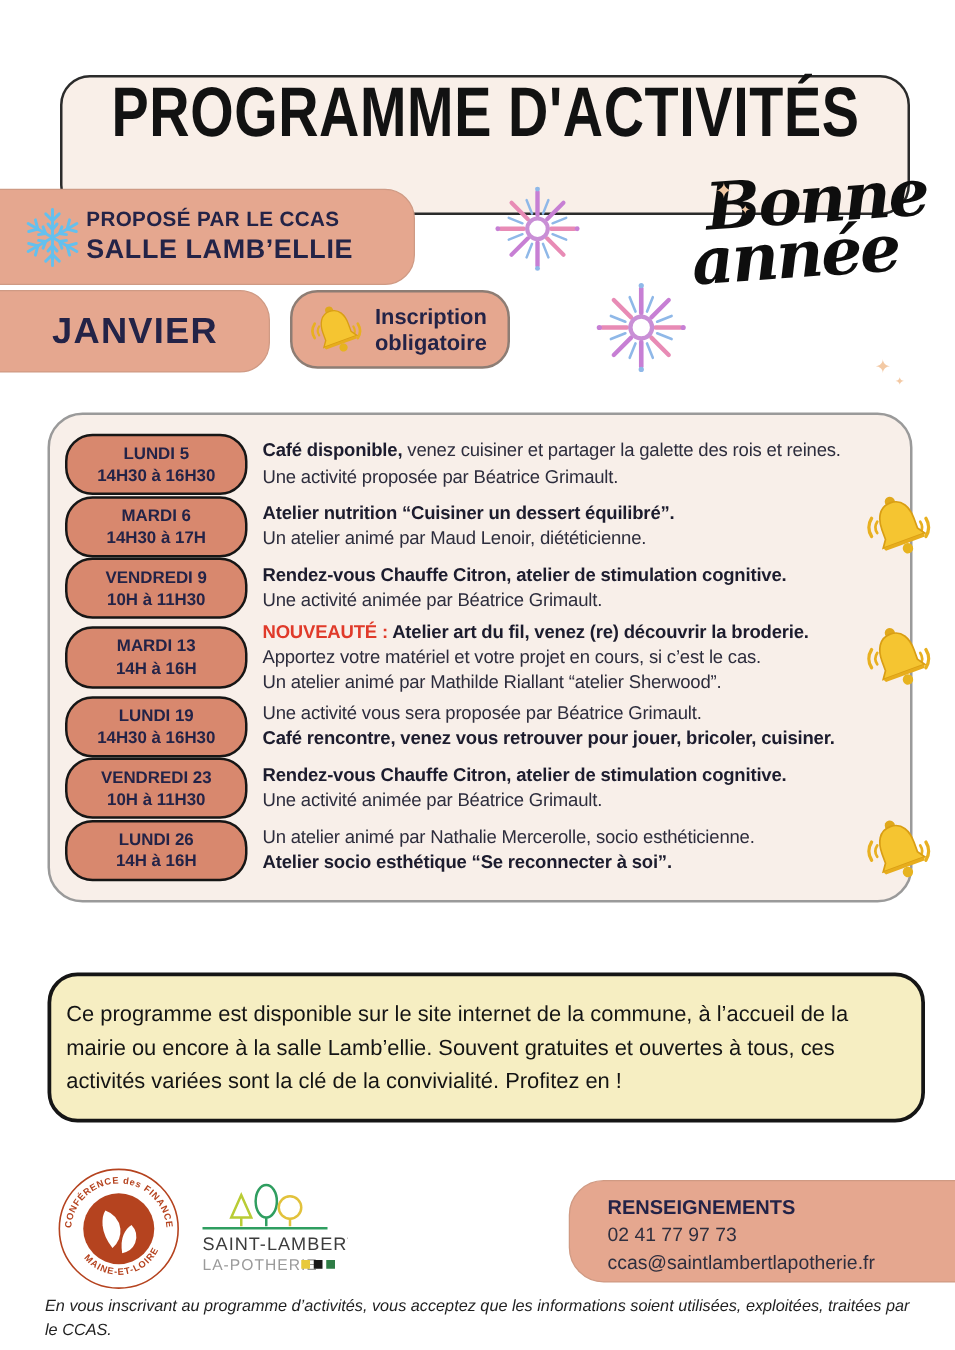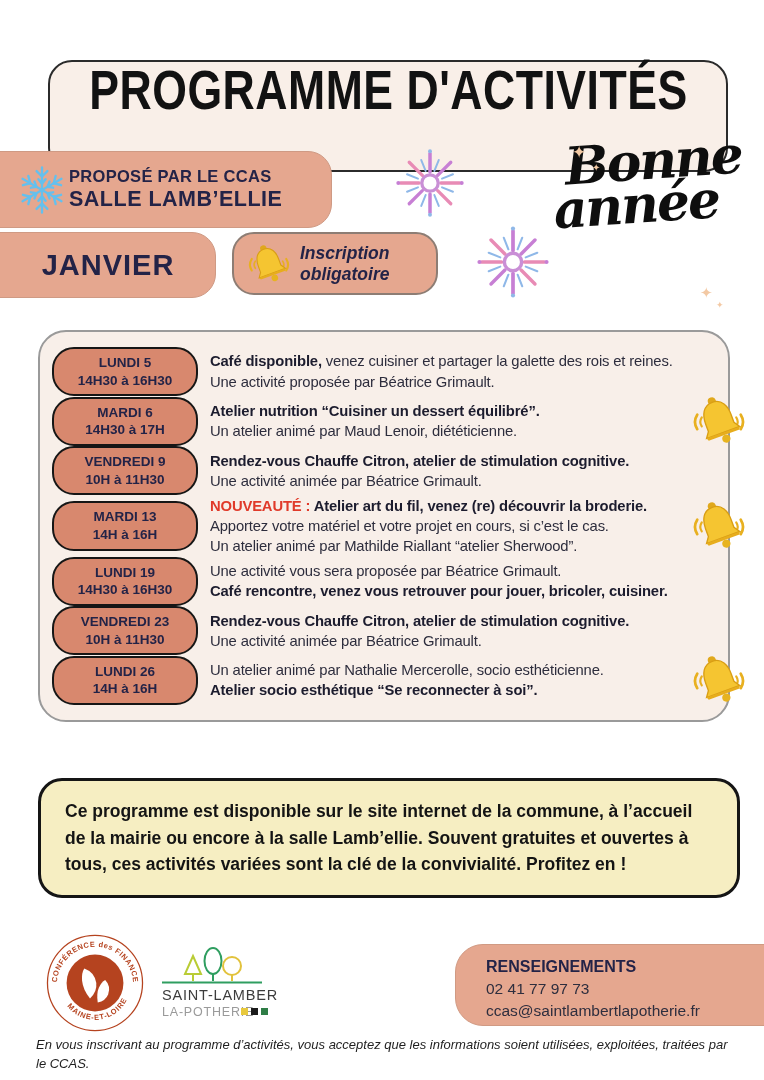--- a/index.html
+++ b/index.html
@@ -17,23 +17,23 @@
             border:1.5px solid #cf9a84;border-radius:24px;display:flex;align-items:center;box-sizing:border-box;padding-left:40px;}
   .ccas-text{color:#232347;line-height:1.25;}
   .ccas-line1{font-weight:bold;font-size:16.5px;letter-spacing:0.3px;}
   .ccas-line2{font-weight:bold;font-size:21.5px;letter-spacing:0.5px;}
 
   .month-box{position:absolute;left:-26px;top:232px;width:242px;height:66px;background:#e5a78f;
              border:1.5px solid #cf9a84;border-radius:24px;display:flex;align-items:center;justify-content:center;
              box-sizing:border-box;padding-left:26px;}
   .month-text{font-weight:bold;font-size:29px;color:#232347;letter-spacing:1px;}
 
-  .reg-box{position:absolute;left:232px;top:232px;width:206px;height:63px;background:#e5a78f;
+  .reg-box{position:absolute;left:232px;top:232px;width:176px;height:63px;background:#e5a78f;
            border:2px solid #8d7d74;border-radius:22px;display:flex;align-items:center;gap:8px;
-           box-sizing:border-box;padding:0 8px 0 12px;font-style:italic;}
+           box-sizing:border-box;padding:0 8px 0 12px;}
   .reg-text{font-weight:bold;font-size:17.5px;color:#232347;line-height:1.15;}
 
   
   .greeting{position:absolute;left:552px;top:138px;transform:rotate(-4deg);color:#0e0e0e;
             font-family:"DejaVu Serif",serif;font-style:italic;font-weight:bold;letter-spacing:-2px;}
   .greet1{font-size:52px;line-height:0.9;display:block;margin-left:14px;}
   .greet2{font-size:52px;line-height:0.9;display:block;margin-top:-4px;}
   .sparkle{position:absolute;color:#f3c9a4;}
 
   
@@ -49,22 +49,22 @@
   .pill .day{font-weight:bold;font-size:13.5px;line-height:1.3;}
   .pill .time{font-weight:bold;font-size:13.5px;line-height:1.3;}
   .row-text{flex:1;font-size:14.8px;line-height:1.36;color:#2d2d3d;letter-spacing:-0.15px;}
   .row-text p{margin:0;}
   .h-bold{font-weight:bold;color:#1c1c2e;}
   .h-red{font-weight:bold;color:#e03a2a;}
   .bell-abs{position:absolute;right:-30px;top:50%;transform:translateY(-50%);width:58px;height:58px;}
 
   
   .info-box{position:absolute;left:38px;top:778px;width:702px;height:120px;background:#f6eec2;
-            border:3px solid #151515;border-radius:24px;box-sizing:border-box;padding:17px 24px;
-            font-size:17.5px;font-weight:bold;color:#141414;line-height:1.52;}
+            border:3px solid #151515;border-radius:24px;box-sizing:border-box;padding:17px 12px;
+            font-size:17.5px;font-weight:normal;color:#141414;line-height:1.52;}
 
   
   .logo-financeurs{position:absolute;left:46px;top:934px;width:98px;height:98px;}
   .logo-slp{position:absolute;left:146px;top:936px;width:132px;height:92px;}
   .contact-box{position:absolute;left:455px;top:944px;width:345px;height:82px;background:#e5a78f;
                border:1.5px solid #d09a83;border-radius:28px;box-sizing:border-box;padding:11px 0 0 30px;}
   .contact-heading{font-weight:bold;font-size:16px;color:#232347;line-height:1.4;}
   .contact-line{font-size:15.5px;color:#2e2e3e;line-height:1.4;}
   .disclaimer{position:absolute;left:36px;top:1036px;width:702px;font-style:italic;font-size:13px;
               color:#1f1f1f;line-height:1.45;}

